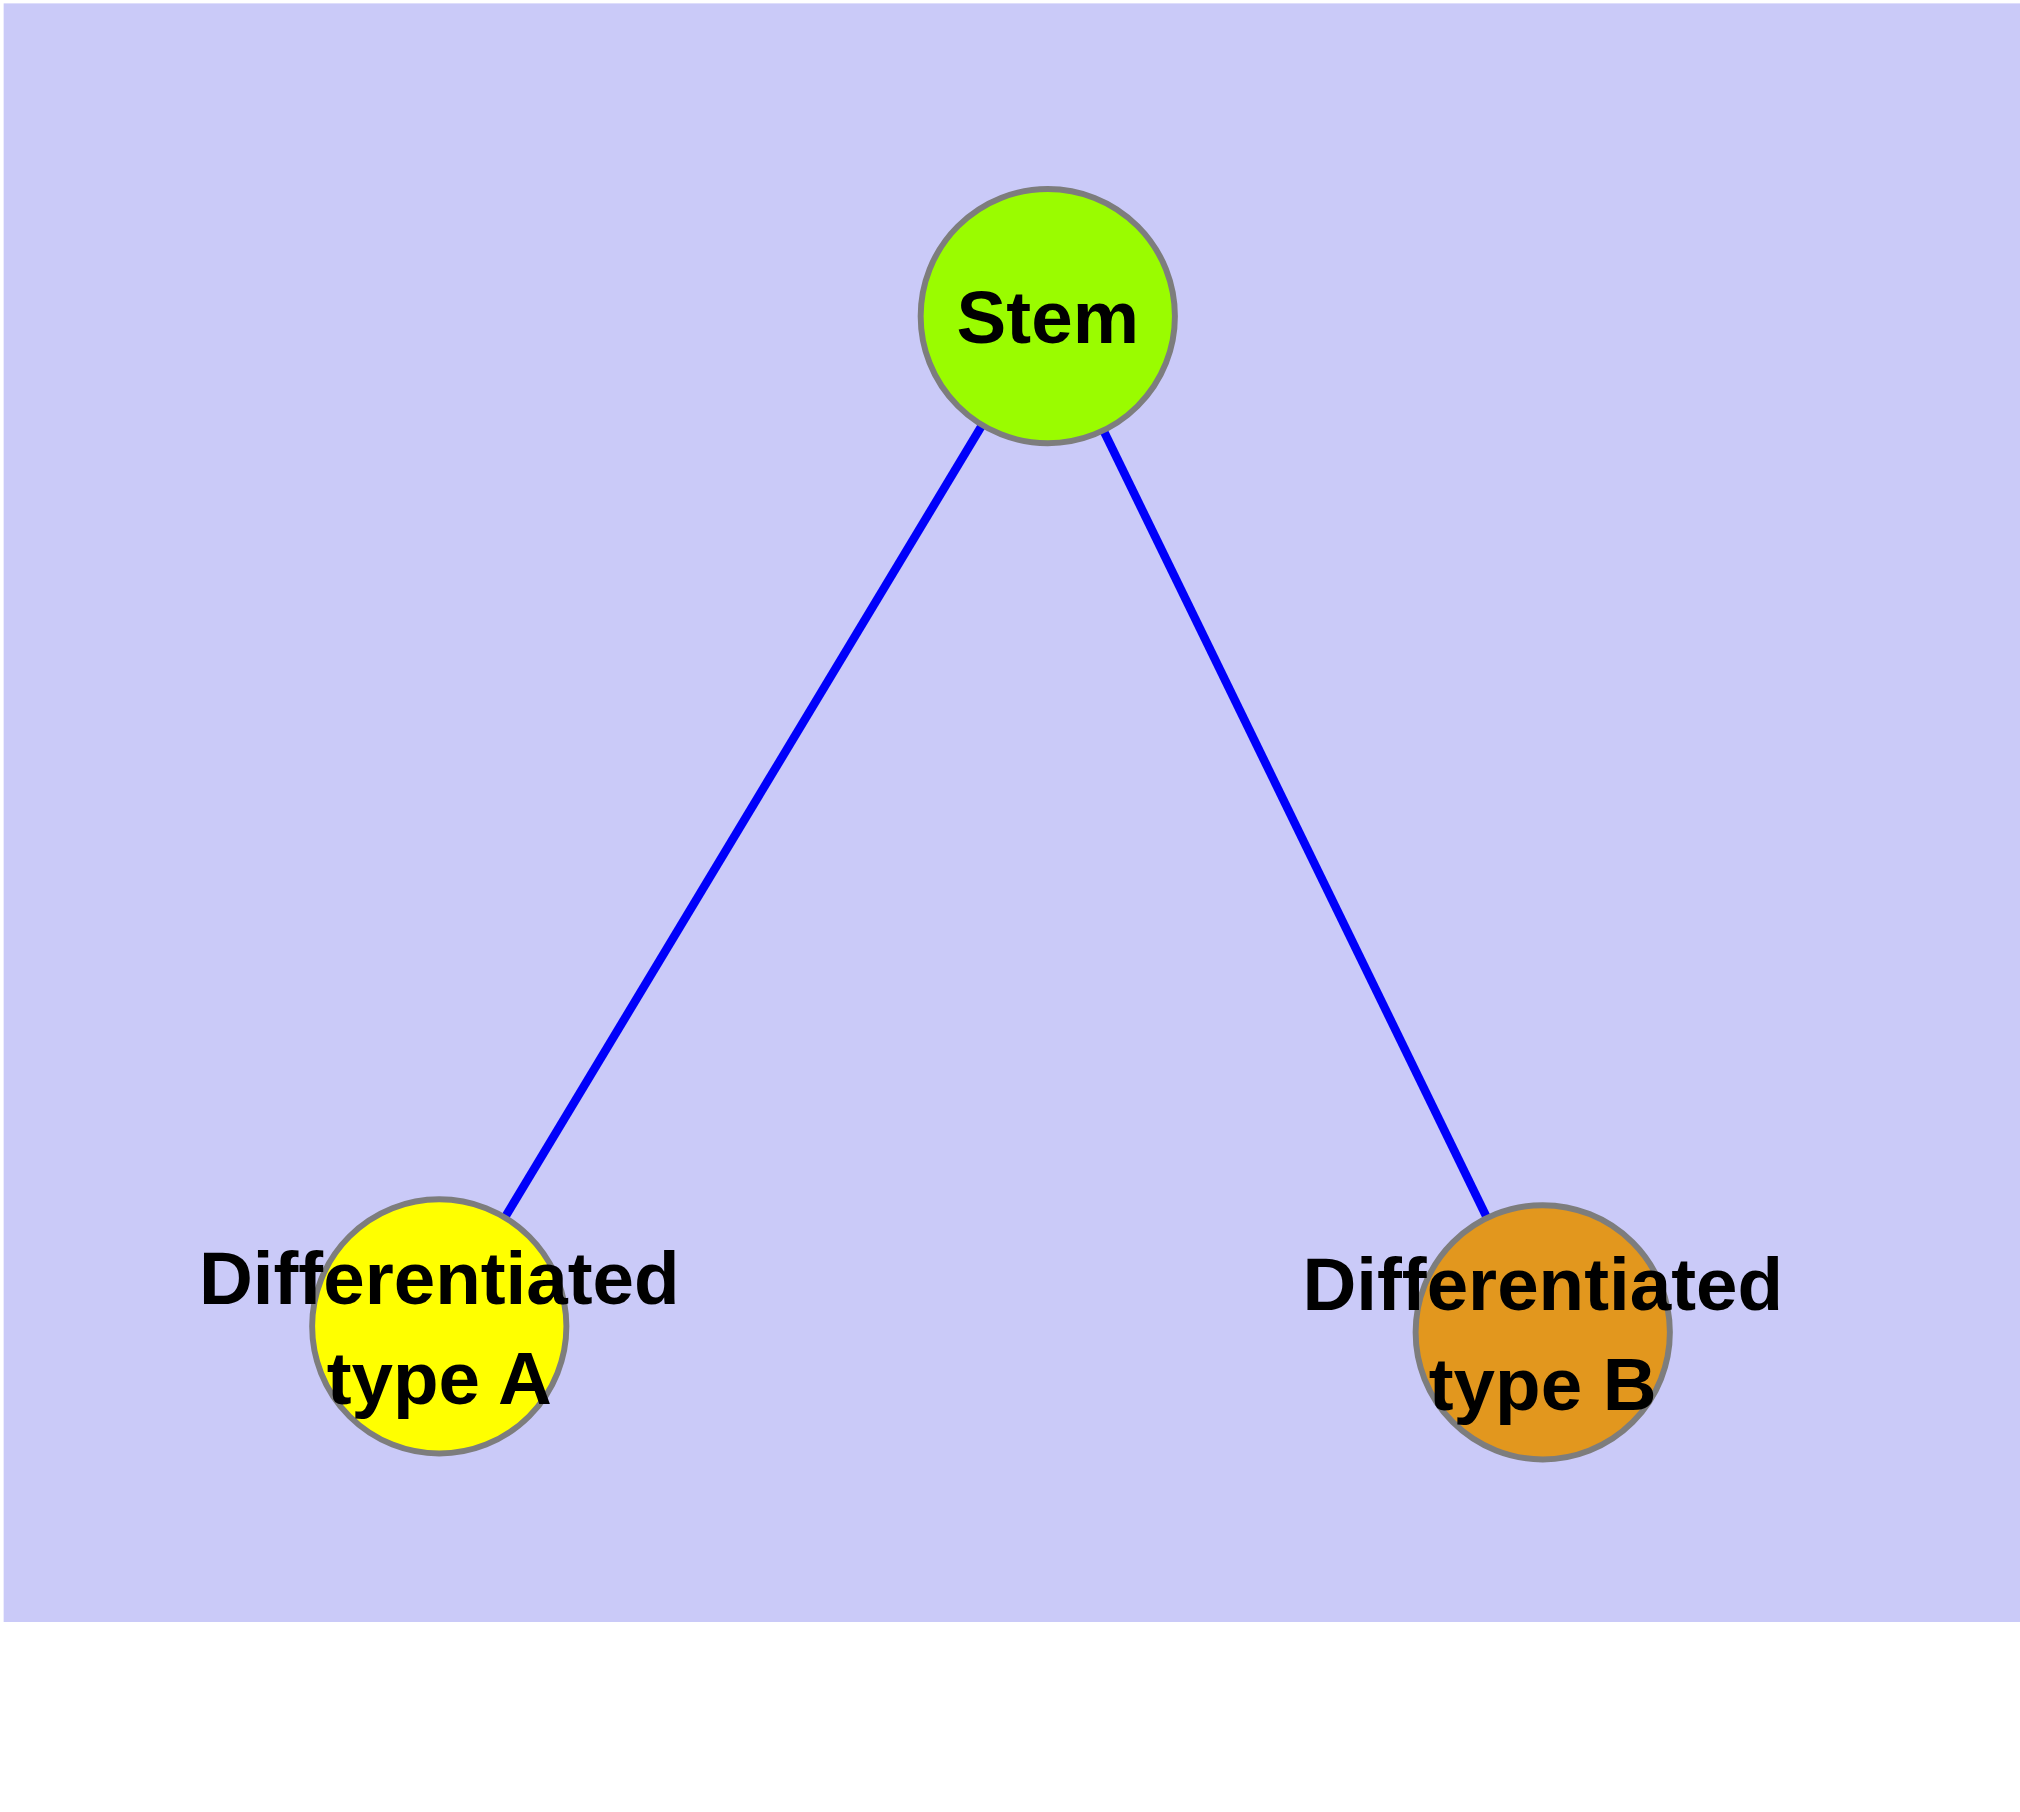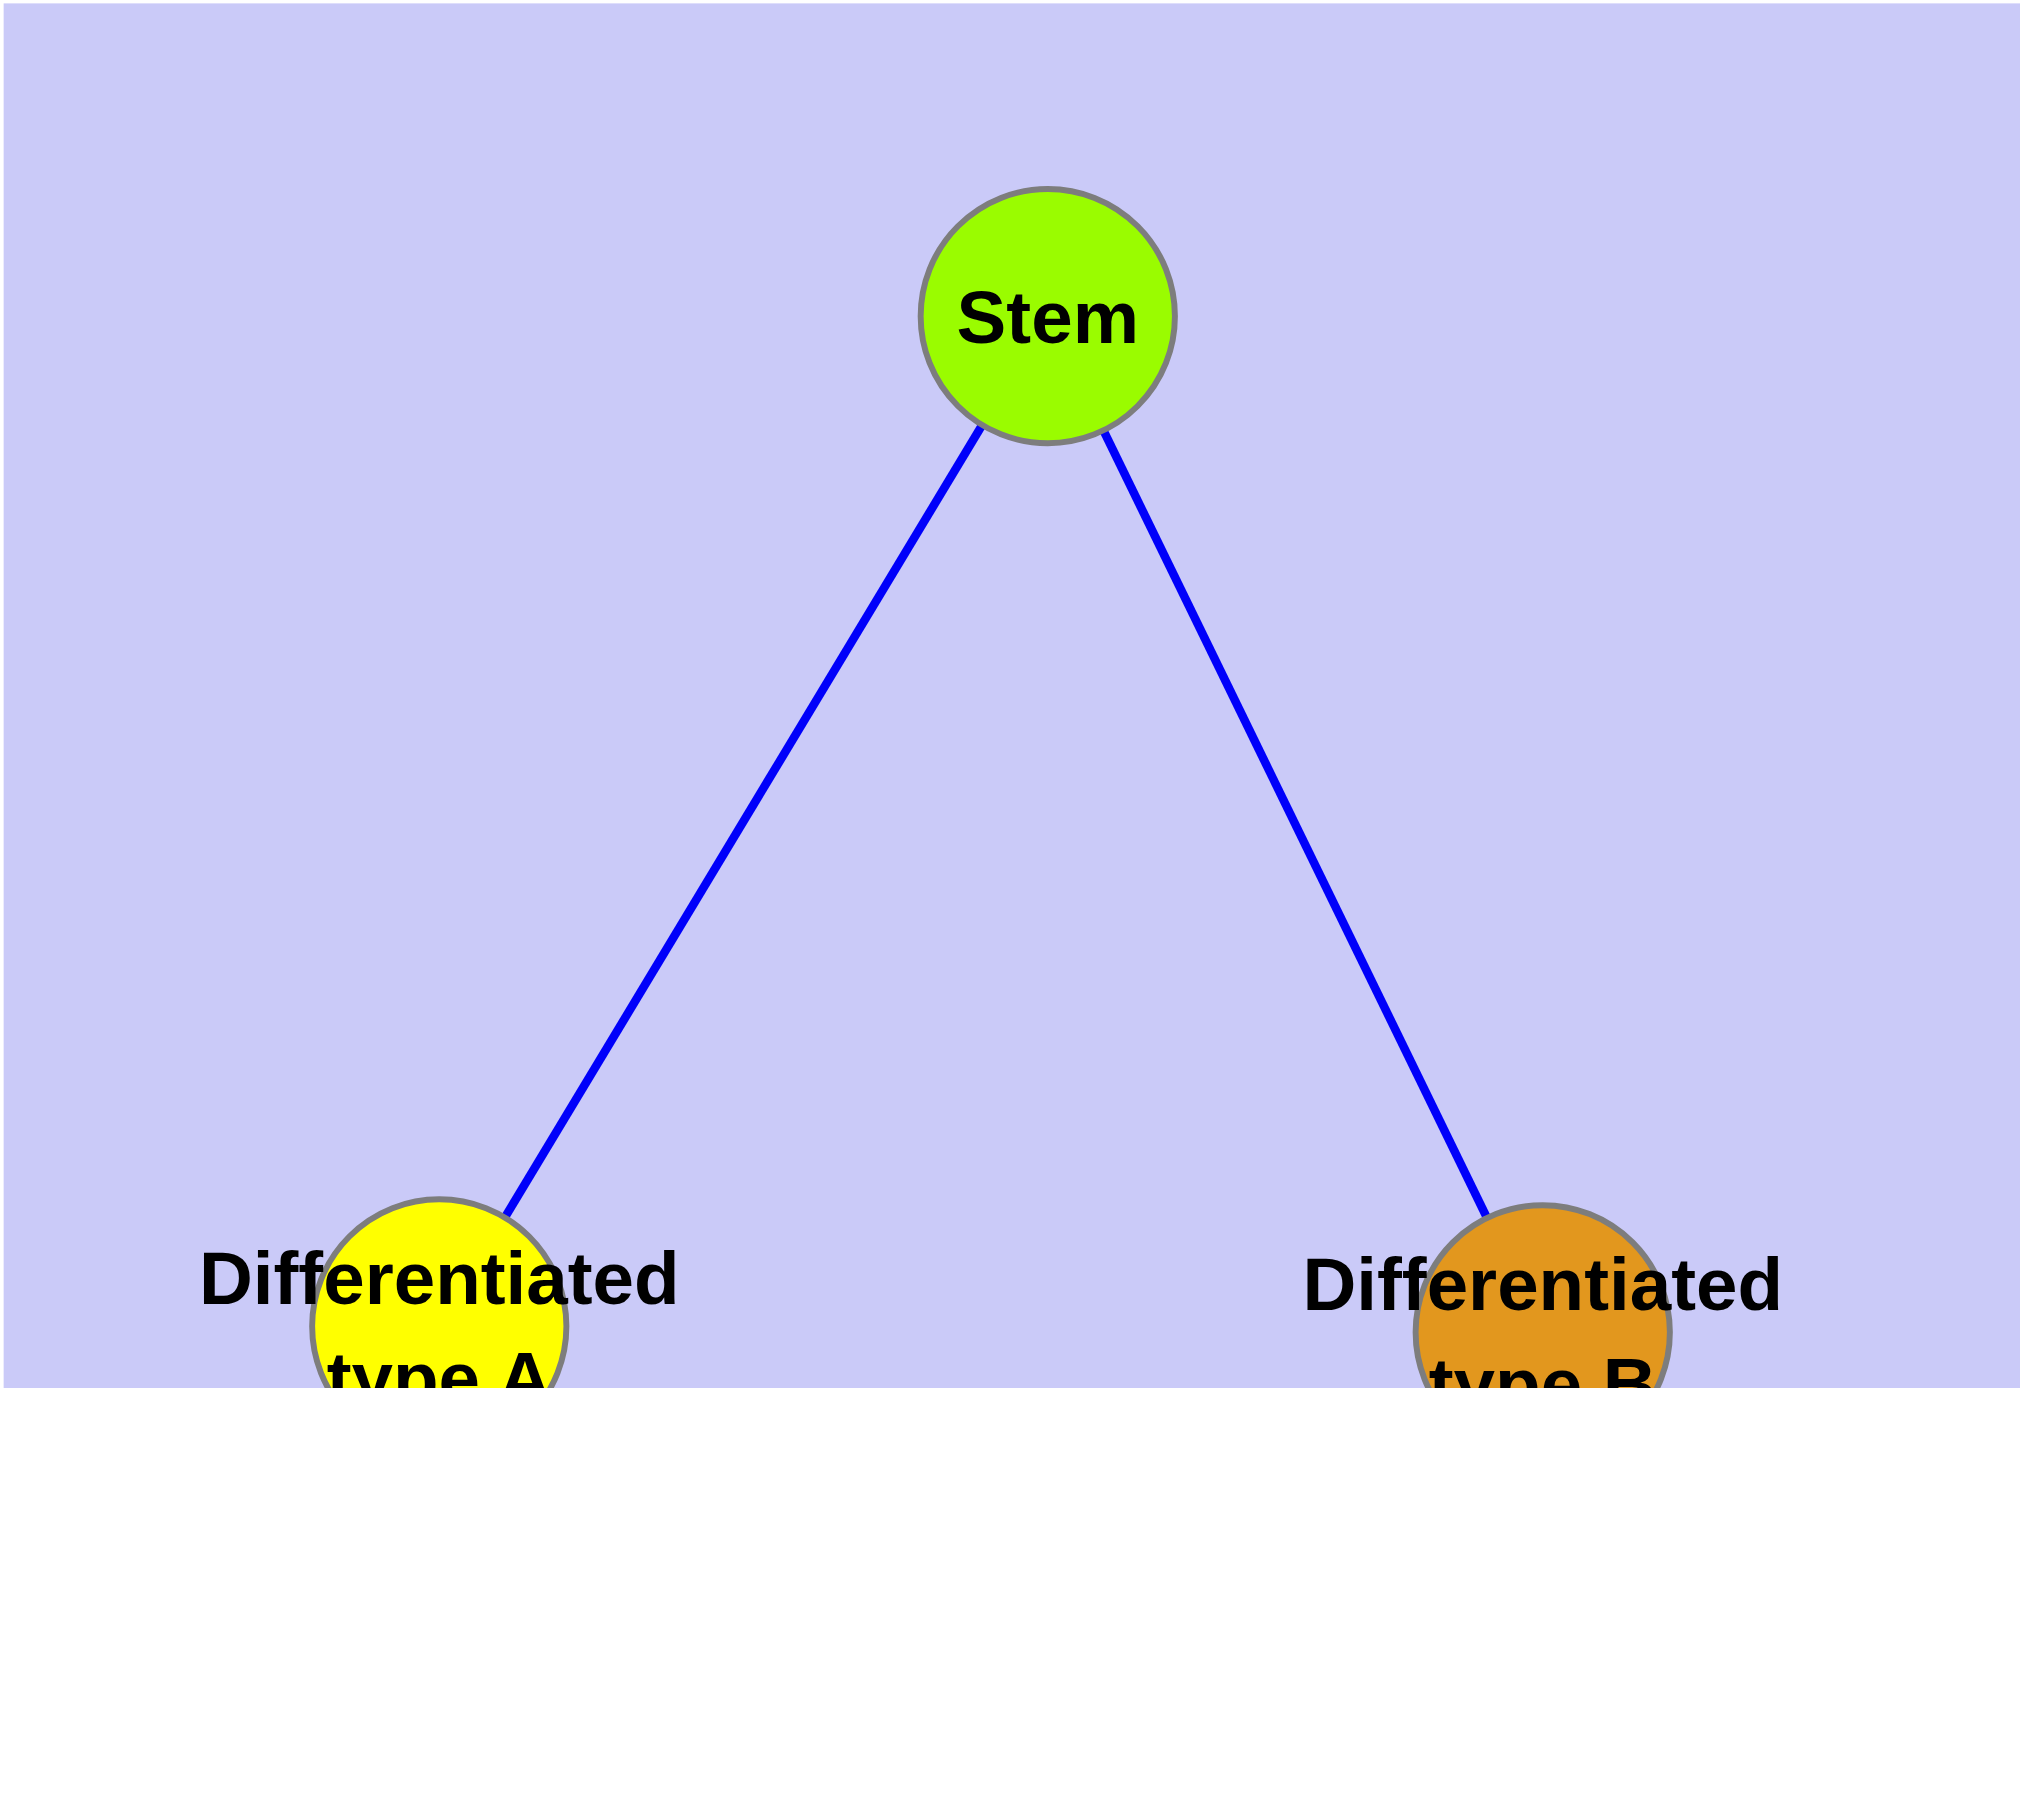--- a/index.html
+++ b/index.html
@@ -3,21 +3,21 @@
 <meta charset="utf-8">
 <style>
   html, body {
     margin: 0;
     padding: 0;
     background: #FFFFFF;
   }
   .stage {
     position: relative;
     width: 2021px;
-    height: 1388px;
+    height: 1622px;
     overflow: hidden;
   }
   .stage svg {
     display: block;
     width: 2021px;
     height: 1812px;
   }
   .node-label {
     font-family: "Liberation Sans", "DejaVu Sans", sans-serif;
     font-weight: bold;

